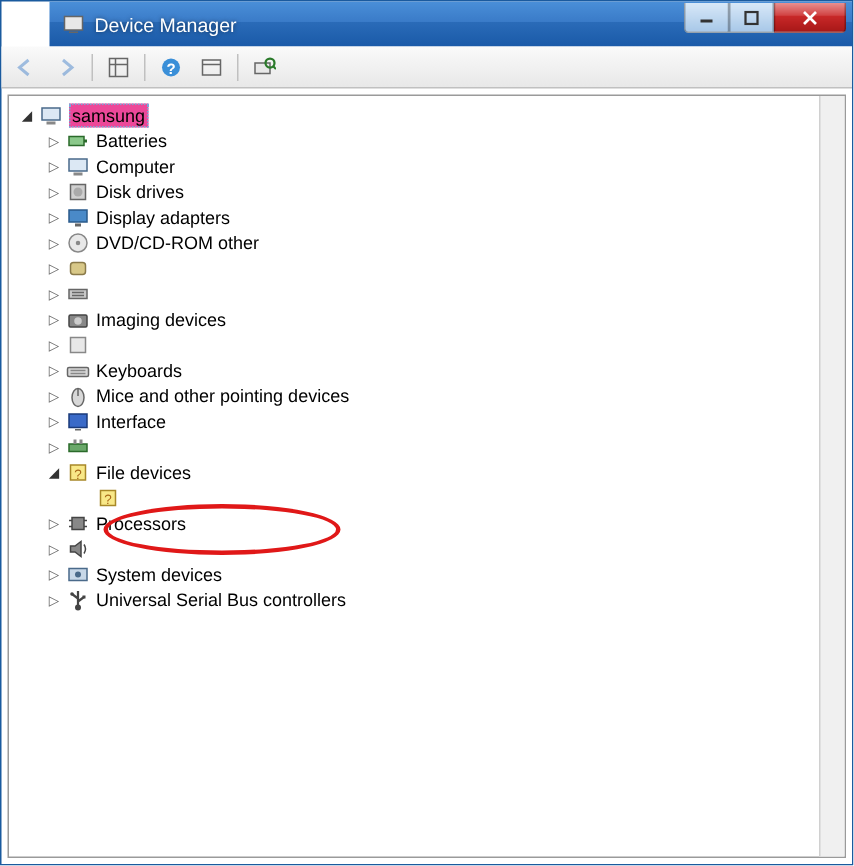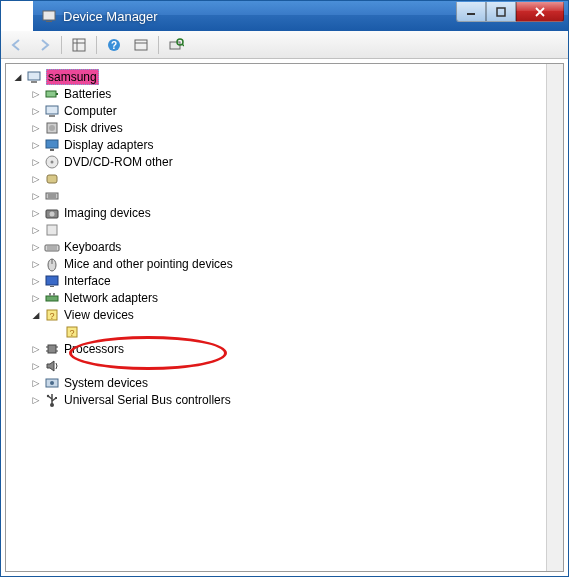--- a/index.html
+++ b/index.html
@@ -248,31 +248,30 @@
         </div>
         <div class="tree-row lvl1">
           <span class="expander">▷</span>
           <span class="dev-icon">
             <svg width="16" height="16" viewBox="0 0 16 16">
               <rect x="2" y="6" width="12" height="5" fill="#6aa86a" stroke="#2a6a2a"></rect>
               <rect x="5" y="3" width="2" height="3" fill="#888"></rect>
               <rect x="9" y="3" width="2" height="3" fill="#888"></rect>
             </svg>
           </span>
-          <span class="label">Network adapters</span>
         </div>
         <div class="tree-row lvl1">
           <span class="expander open">◢</span>
           <span class="dev-icon">
             <svg width="16" height="16" viewBox="0 0 16 16">
               <rect x="3" y="3" width="10" height="10" fill="#f8e888" stroke="#a88828"></rect>
               <text x="8" y="12" text-anchor="middle" font-size="9" fill="#a86818">?</text>
             </svg>
           </span>
-          <span class="label">View devices</span>
+          <span class="label">File devices</span>
         </div>
         <div class="tree-row lvl2">
           <span class="dev-icon">
             <svg width="16" height="16" viewBox="0 0 16 16">
               <rect x="3" y="3" width="10" height="10" fill="#f8e888" stroke="#a88828"></rect>
               <text x="8" y="12" text-anchor="middle" font-size="9" fill="#a86818">?</text>
             </svg>
           </span>
         </div>
         <div class="tree-row lvl1">

